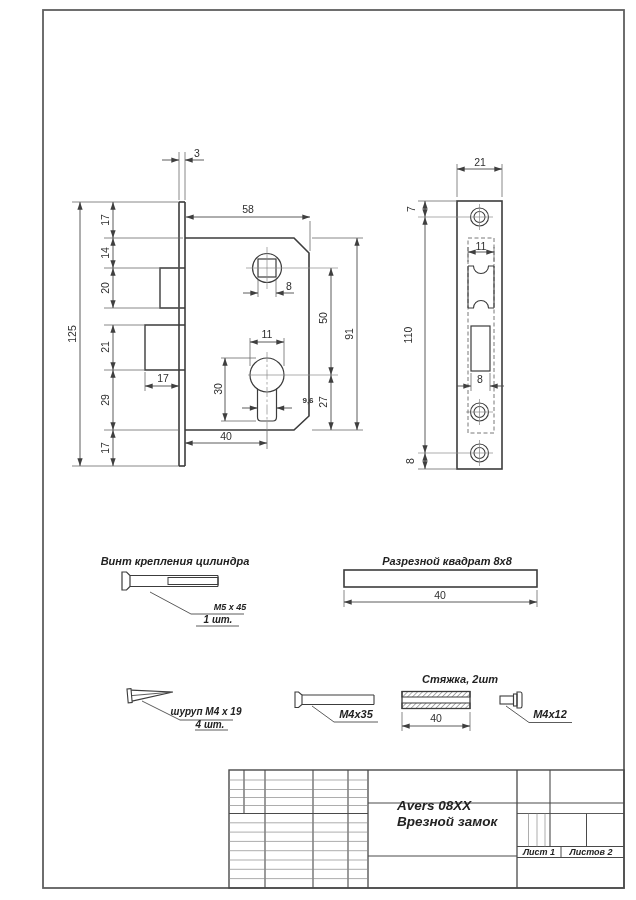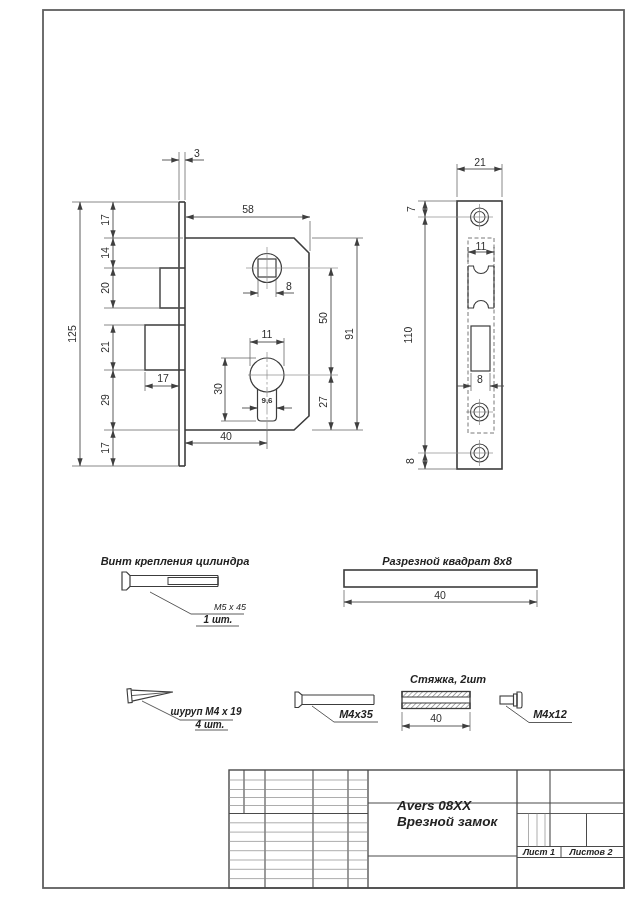--- a/index.html
+++ b/index.html
@@ -3,23 +3,23 @@
 <meta charset="utf-8">
 <style>
   html,body{margin:0;padding:0;background:#fff;}
   #sheet{position:relative;width:636px;height:900px;background:#ffffff;overflow:hidden;
          font-family:"Liberation Sans",sans-serif;}
   svg{position:absolute;left:0;top:0;}
   .t{position:absolute;white-space:nowrap;color:#2f2f2f;transform:translate(-50%,-50%);line-height:1;font-weight:bold;}
   .v{transform:translate(-50%,-50%) rotate(-90deg);}
   .l{transform:translate(0,-50%);}
   .d{font-size:10.5px;font-weight:500;}
-  .ds{font-size:8px;font-weight:700;}
+  .ds{font-size:8px;font-weight:700;margin-left:41px;}
   .pt{font-size:11px;font-style:italic;color:#222;}
-  .sb{font-size:9px;font-weight:normal;font-style:italic;color:#222;padding-left:24px;}
+  .sb{font-size:9px;font-weight:bold;font-style:italic;color:#222;padding-left:24px;}
   .sb2{font-size:10px;font-weight:bold;font-style:italic;color:#222;}
   .nm{font-size:13.5px;font-style:italic;color:#222;}
   .tb{font-size:9px;font-style:italic;color:#222;}
 </style>
 </head>
 <body>
 
 <div id="sheet">
 
 <svg width="636" height="900" viewBox="0 0 636 900">
@@ -280,21 +280,21 @@
 <span class="t d v" style="left:410px;top:461px">8</span>
 
 <span class="t pt" style="left:175px;top:561px">Винт крепления цилиндра</span>
 <span class="t sb" style="left:218px;top:607px">M5 x 45</span>
 <span class="t sb2" style="left:218px;top:620px">1 шт.</span>
 <span class="t pt" style="left:447px;top:561px">Разрезной квадрат 8x8</span>
 <span class="t d" style="left:440px;top:595px">40</span>
 <span class="t sb2" style="left:206px;top:712px">шуруп М4 х 19</span>
 <span class="t sb2" style="left:210px;top:725px">4 шт.</span>
 <span class="t pt" style="left:356px;top:714px">M4x35</span>
-<span class="t pt" style="left:448px;top:679px">Стяжка, 2шт</span>
+<span class="t pt" style="left:460px;top:679px">Стяжка, 2шт</span>
 <span class="t d" style="left:436px;top:718px">40</span>
 <span class="t pt" style="left:550px;top:714px">M4x12</span>
 
 <span class="t nm l" style="left:397px;top:822px">Врезной замок</span>
 <span class="t nm l" style="left:397px;top:806px">Avers 08XX</span>
 <span class="t tb" style="left:539px;top:852px">Лист 1</span>
 <span class="t tb" style="left:591px;top:852px">Листов 2</span>
 
 </div>
 

